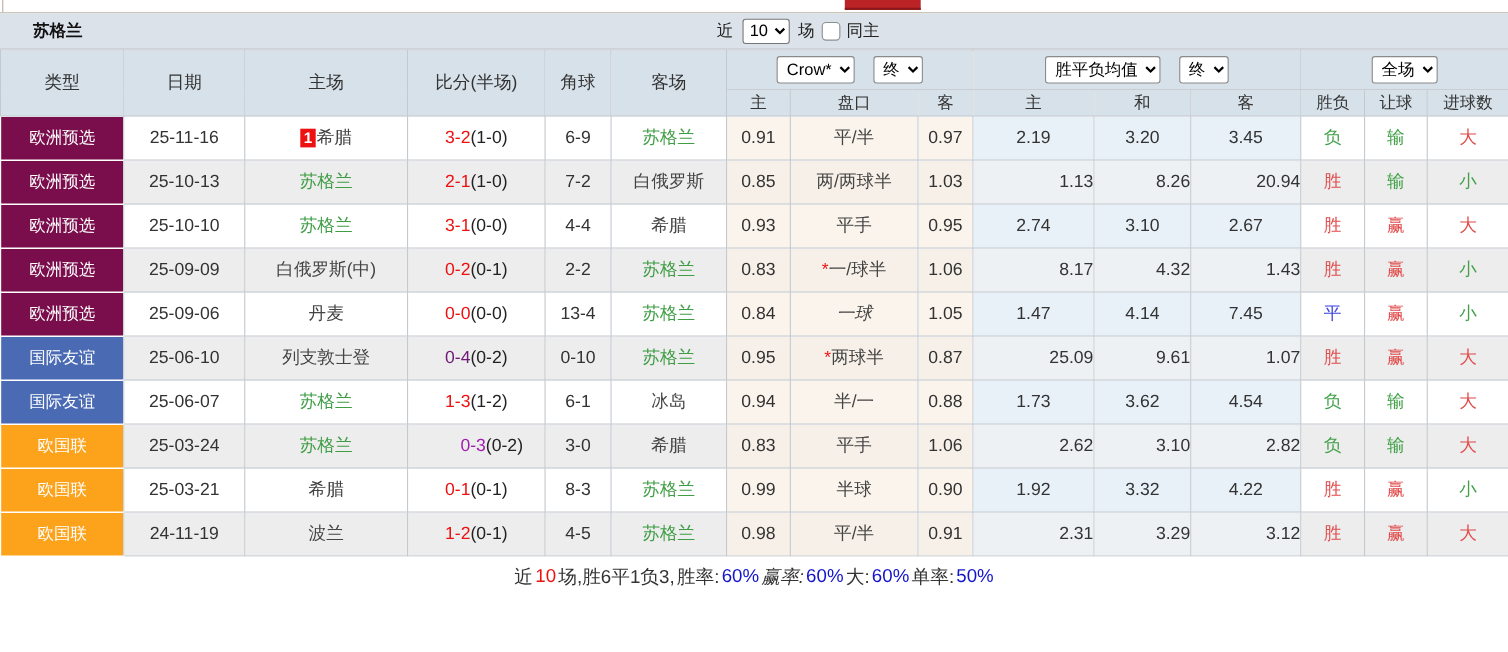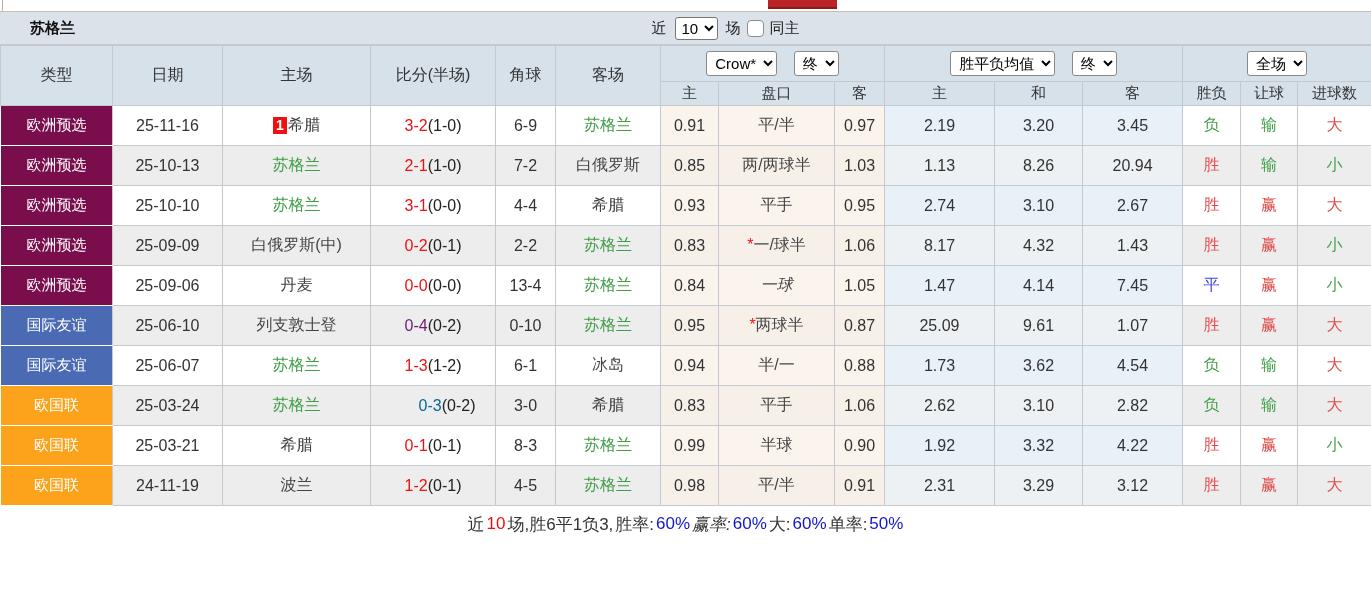--- a/index.html
+++ b/index.html
@@ -34,21 +34,21 @@
   th { background:#d7e1ea; font-weight:normal; color:#333; font-size:16px; }
   tr.hrow1 th { height:36px; }
   tr.hrow2 th { height:24px; font-size:15px; }
   td { height:40px; font-size:16px; color:#333; }
   td.c-league { color:#fff; font-size:15px; border-left-color:#fff; border-top-color:#fff; border-bottom-color:#fff; }
   tr.r-even td.c-main { background:#ededed; }
   tr.r-odd  td.c-main { background:#ffffff; }
   td.c-cream { background:#fbf4ec; }
   tr.r-even td.c-cream { background:#f7f0e8; }
   td.c-avg { background:#e8f1f8; }
-  tr.r-even td.c-avg { background:#edf1f4; }
+  tr.r-even td.c-avg { background:#edf1f4;text-align:right; }
   .hdr-select { font-size:15px; padding:2px 4px; border:1px solid #8a8a8a; border-radius:3px; background:#fff; margin:0 6px; }
   .badge-1 { display:inline-block; background:#ee1111; color:#fff; font-size:14px; font-weight:bold; padding:0 3px; margin-right:1px; line-height:17px; }
   .team-focus { color:#3f9d45; }
   .team-plain { color:#444; }
 
   
   .summary { height:36px; display:flex; align-items:center; justify-content:center; font-size:17px; background:#fff; }
   .summary span { margin:0 1px; }
 </style>
 </head>
@@ -242,21 +242,21 @@
           <td class="c-avg">3.62</td>
           <td class="c-avg">4.54</td>
           <td class="c-main"><span style="color: rgb(65, 160, 72);">负</span></td>
           <td class="c-main"><span style="color: rgb(65, 160, 72);">输</span></td>
           <td class="c-main"><span style="color: rgb(226, 76, 76);">大</span></td>
         </tr>
         <tr class="r-even">
           <td class="c-league" style="background-color: rgb(253, 163, 27);">欧国联</td>
           <td class="c-main">25-03-24</td>
           <td class="c-main"><span class="team-focus">苏格兰</span></td>
-          <td class="c-main"><span style="color: #0369a1; margin-left: 28px;">0-3</span><span style="color: rgb(34, 34, 34);">(0-2)</span></td>
+          <td class="c-main"><span style="color: #a21caf; margin-left: 28px;">0-3</span><span style="color: rgb(34, 34, 34);">(0-2)</span></td>
           <td class="c-main">3-0</td>
           <td class="c-main"><span class="team-plain">希腊</span></td>
           <td class="c-cream">0.83</td>
           <td class="c-cream"><span style="color: rgb(68, 68, 68);">平手</span></td>
           <td class="c-cream">1.06</td>
           <td class="c-avg">2.62</td>
           <td class="c-avg">3.10</td>
           <td class="c-avg">2.82</td>
           <td class="c-main"><span style="color: rgb(65, 160, 72);">负</span></td>
           <td class="c-main"><span style="color: rgb(65, 160, 72);">输</span></td>

